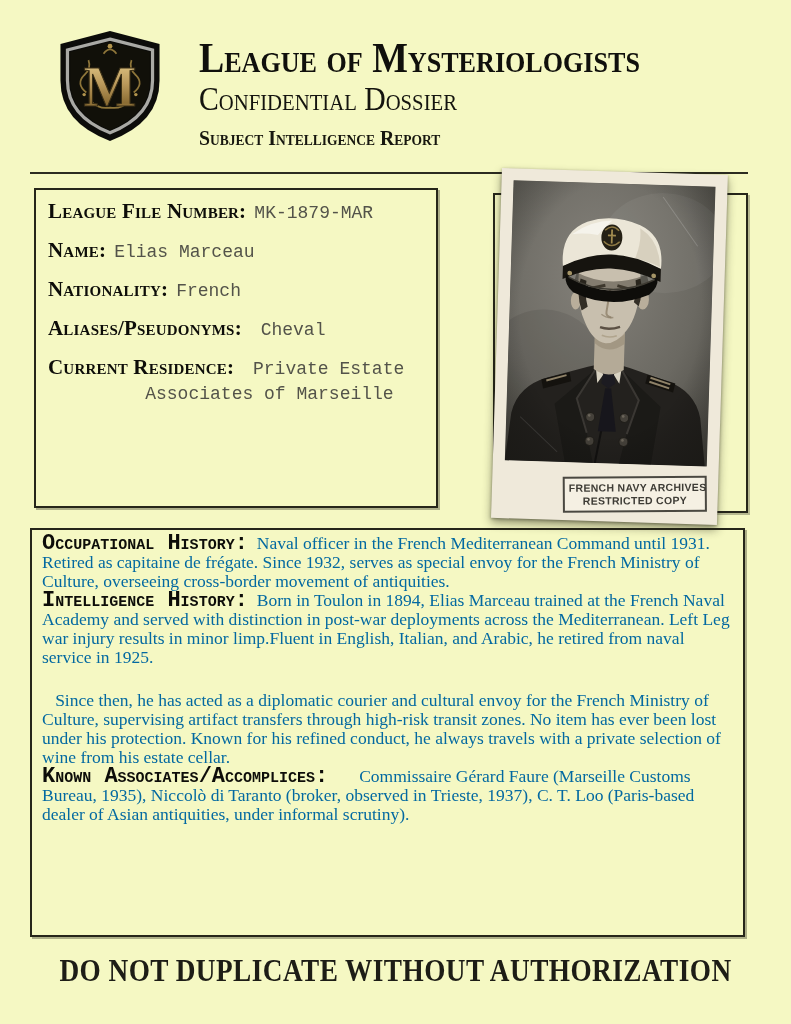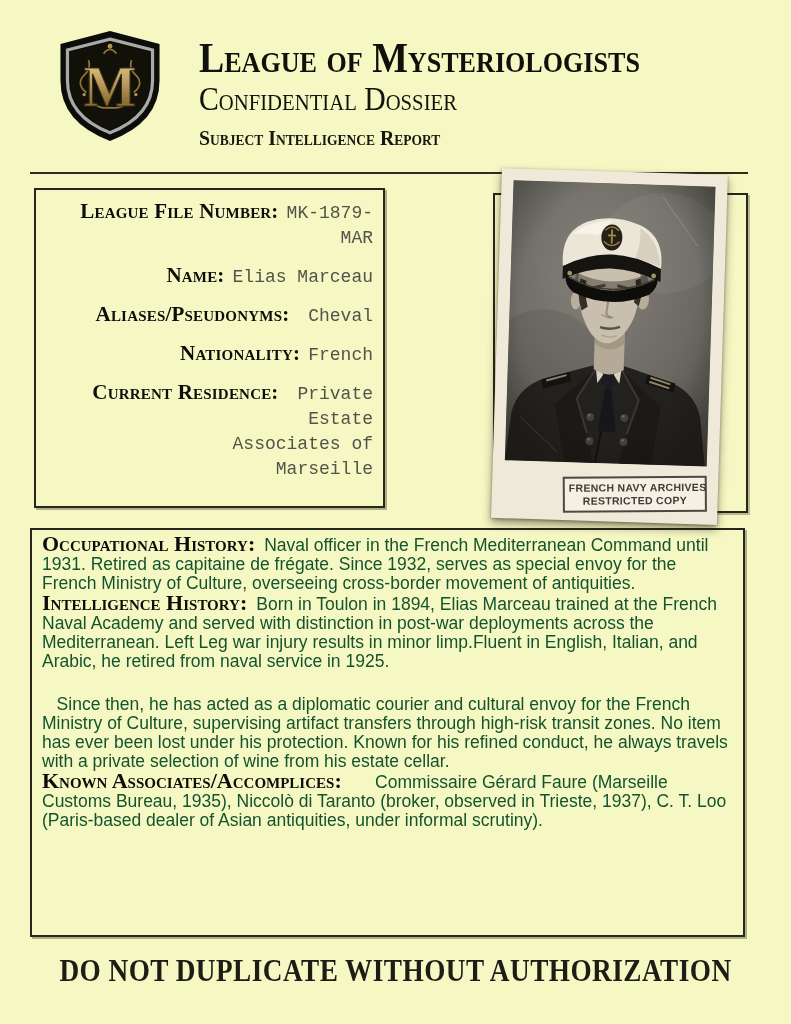--- a/index.html
+++ b/index.html
@@ -22,25 +22,24 @@
     font-variant:small-caps;white-space:nowrap;
   }
   .titles h3{
     margin:9px 0 0 0;font-size:22px;line-height:24px;font-weight:600;color:#17170f;
     font-variant:small-caps;white-space:nowrap;
   }
   .rule{position:absolute;left:30px;top:172px;width:718px;height:2px;background:#2c2c20;z-index:0;}
 
   
   .info-box{
-    position:absolute;left:34px;top:188px;width:351px;height:320px;
+    position:absolute;left:34px;top:188px;width:404px;height:320px;
     border:2px solid #26261a;box-sizing:border-box;
     padding:9px 10px 0 12px;z-index:1;
     box-shadow:2px 2px 0 rgba(40,40,25,.35);
-    text-align:right;
   }
   .field{margin-bottom:13px;line-height:25px;}
   .flabel{
     font-family:"Liberation Serif",serif;font-weight:700;font-variant:small-caps;
     font-size:21px;color:#0d0d09;line-height:25px;letter-spacing:.2px;
   }
   .fvalue{
     font-family:"Liberation Mono",monospace;font-size:18px;color:#53534a;
     white-space:pre-wrap;line-height:22px;margin-left:8px;
   }
@@ -72,26 +71,26 @@
   .report-box{
     position:absolute;left:30px;top:528px;width:715px;height:409px;
     border:2px solid #26261a;box-sizing:border-box;
     padding:4px 11px 0 10px;
     box-shadow:2px 2px 0 rgba(40,40,25,.35);
   }
   .sec{margin:0;line-height:19px;}
   .sec-cont{margin-top:24px;}
   .sec-assoc{}
   .sec-label{
-    font-family:Liberation Serif, serif;font-weight:700;font-variant:small-caps;
+    font-family:Liberation Mono, monospace;font-weight:700;font-variant:small-caps;
     font-size:22px;color:#0d0d09;line-height:19px;margin-right:9px;
   }
   .sec-label:empty{display:none;margin:0;}
   .sec-text{
-    font-family:Liberation Sans, sans-serif;font-size:17.5px;color:#14532d;
+    font-family:Liberation Serif, serif;font-size:17.5px;color:#0369a1;
     white-space:pre-wrap;line-height:19px;
   }
 
   
   footer{
     position:absolute;left:0;right:0;top:953px;text-align:center;
     font-family:"Liberation Serif",serif;font-weight:700;font-size:31px;
     color:#1d1d16;transform:scaleX(.88);letter-spacing:.5px;
   }
 </style>
@@ -137,24 +136,24 @@
   <div class="rule"></div>
 
   <section class="info-box">
     <div class="field">
       <b class="flabel">League File Number:</b><span class="fvalue">MK-1879-MAR</span>
     </div>
     <div class="field">
       <b class="flabel">Name:</b><span class="fvalue">Elias Marceau</span>
     </div>
     <div class="field">
+      <b class="flabel">Nationality:</b><span class="fvalue">French</span>
+    </div>
+    <div class="field">
       <b class="flabel">Aliases/Pseudonyms:</b><span class="fvalue"> Cheval</span>
-    </div>
-    <div class="field">
-      <b class="flabel">Nationality:</b><span class="fvalue">French</span>
     </div>
     <div class="field">
       <b class="flabel">Current Residence:</b><span class="fvalue"> Private Estate
          Associates of Marseille</span>
     </div>
   </section>
 
   <div class="frame-box"></div>
   <figure class="photo">
     <div class="photo-img">

